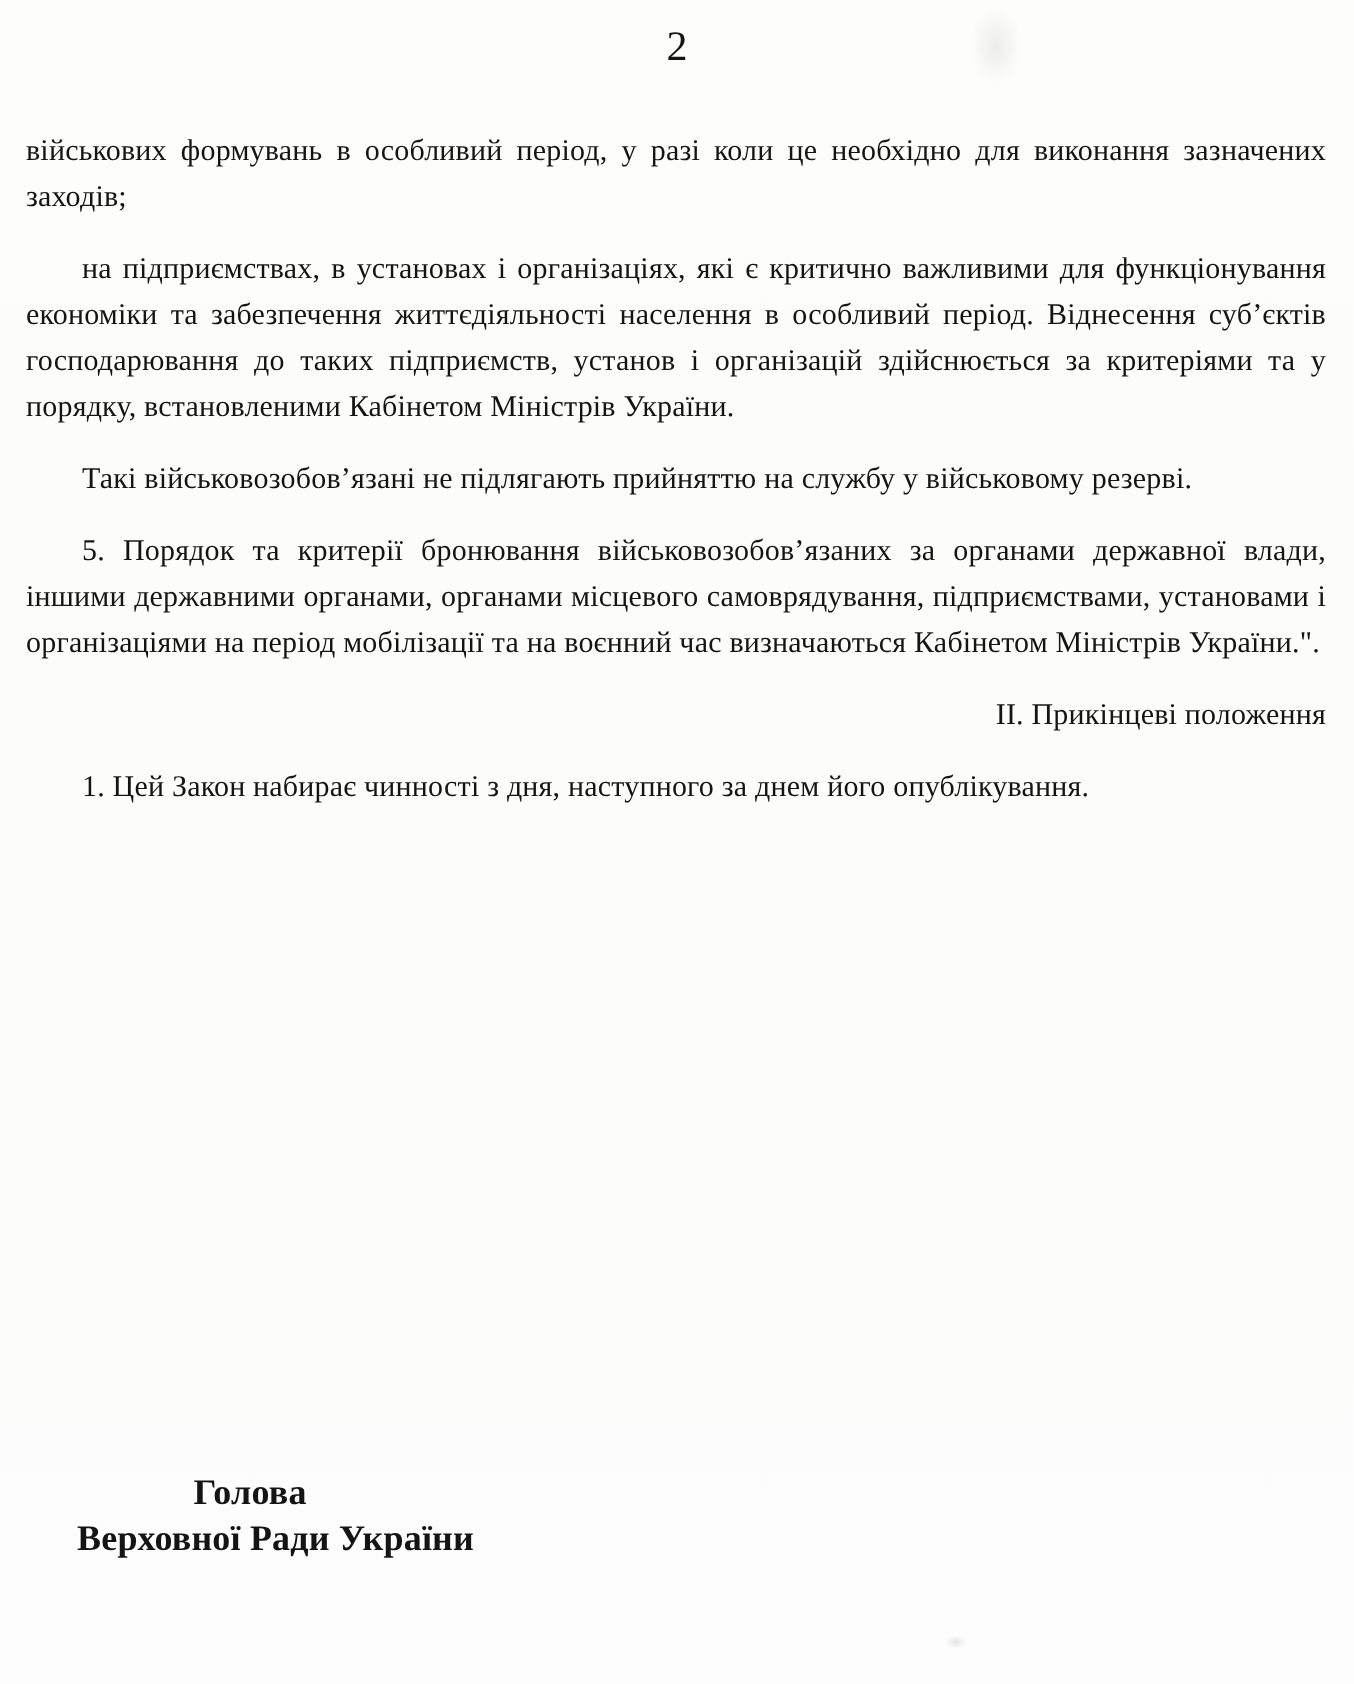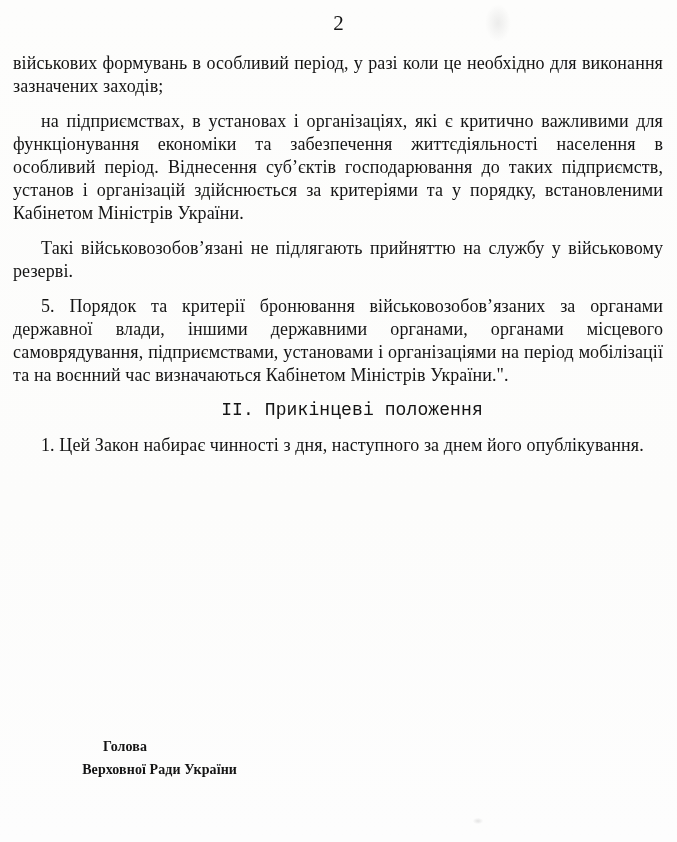--- a/index.html
+++ b/index.html
@@ -27,40 +27,39 @@
     font-size: 21px;
     line-height: 24px;
   }
   .body-text {
     position: absolute;
     top: 52px;
     left: 13px;
     right: 14px;
   }
   .body-text p {
-    margin: 0 0 12px 0;
-    font-size: 18px;
+    margin: 13px 0 12px 0;
+    font-size: 15px;
     line-height: 23px;
     text-align: justify;
     text-indent: 28px;
     letter-spacing: 0.1px;
   }
   .body-text p.continuation {
     text-indent: 0;
   }
   .body-text p.heading-line {
-    text-align: center;
-    font-family: Liberation Mono, monospace;
+    text-align: right;
   }
   .signature-block {
     position: absolute;
     left: 13px;
     top: 735px;
     width: 224px;
-    font-size: 14px;
+    font-size: 18px;
     line-height: 23px;
     font-weight: bold;
     letter-spacing: 0.1px;
   }
   .signature-role-1 {
     text-align: center;
   }
   .signature-role-2 {
     text-align: right;
     white-space: nowrap;

